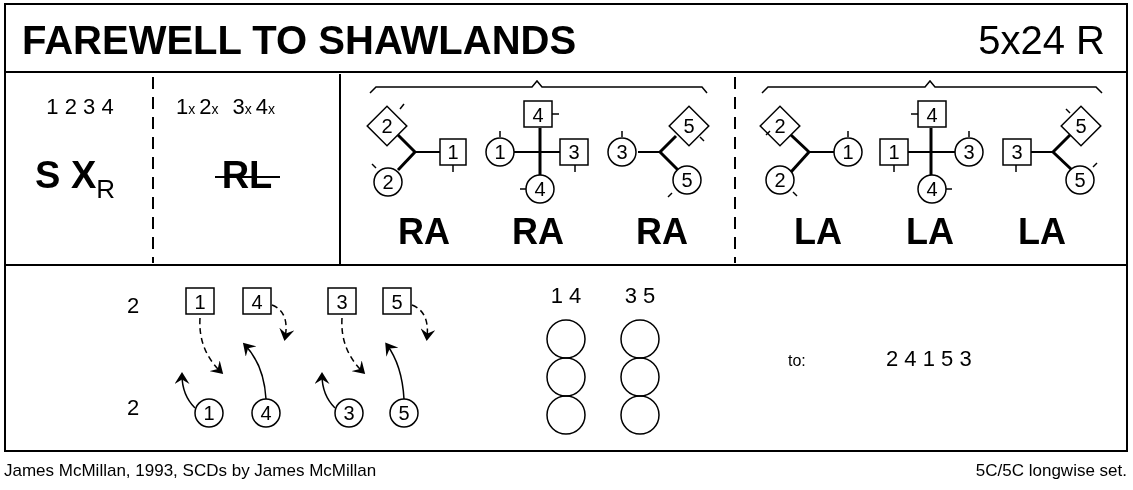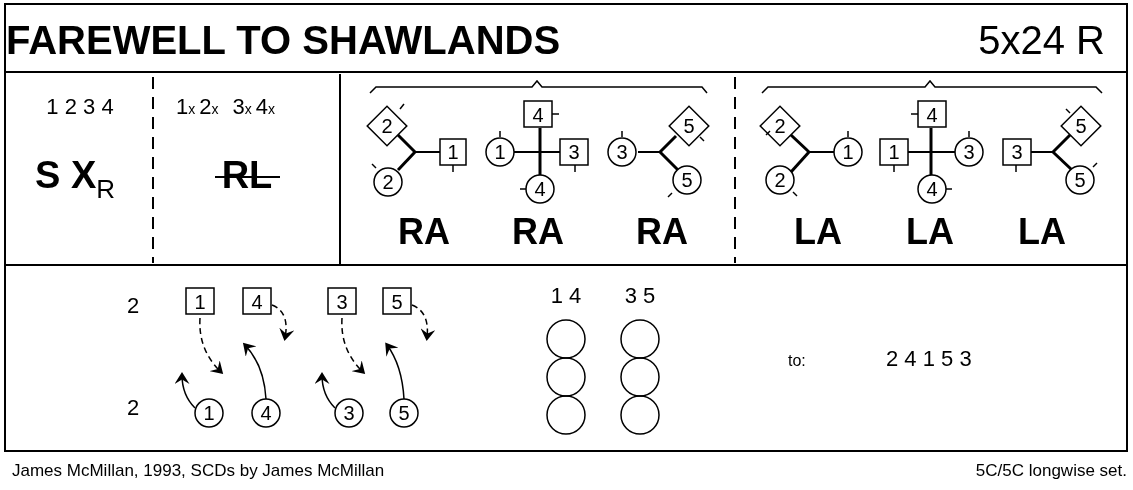--- a/index.html
+++ b/index.html
@@ -1,22 +1,22 @@
 <!DOCTYPE html>
 <html><head>
 <meta charset="utf-8">
 <style>
   html,body{margin:0;padding:0;background:#fff;}
   body{width:1133px;height:490px;position:relative;overflow:hidden;font-family:"Liberation Sans",sans-serif;color:#000;}
   .abs{position:absolute;}
   .title-box{left:4px;top:3px;width:1124px;height:70px;border:2px solid #000;box-sizing:border-box;}
-  .title{left:6px;top:18px;font-size:40px;font-weight:bold;letter-spacing:0px;}
+  .title{left:22px;top:18px;font-size:40px;font-weight:bold;letter-spacing:0px;}
   .meta{right:28px;top:18px;font-size:40px;font-weight:normal;}
   .grid{left:4px;top:73px;width:1124px;height:379px;border:2px solid #000;border-top:none;box-sizing:border-box;}
-  .footer-left{left:4px;top:461px;font-size:17px;margin-left:8px;}
+  .footer-left{left:4px;top:461px;font-size:17px;}
   .footer-right{right:6px;top:461px;font-size:17px;}
   svg text{font-family:"Liberation Sans",sans-serif;}
 </style>
 </head>
 <body>
 
 <div class="abs title-box"></div>
 <div class="abs title">FAREWELL TO SHAWLANDS</div>
 <div class="abs meta">5x24 R</div>
 

